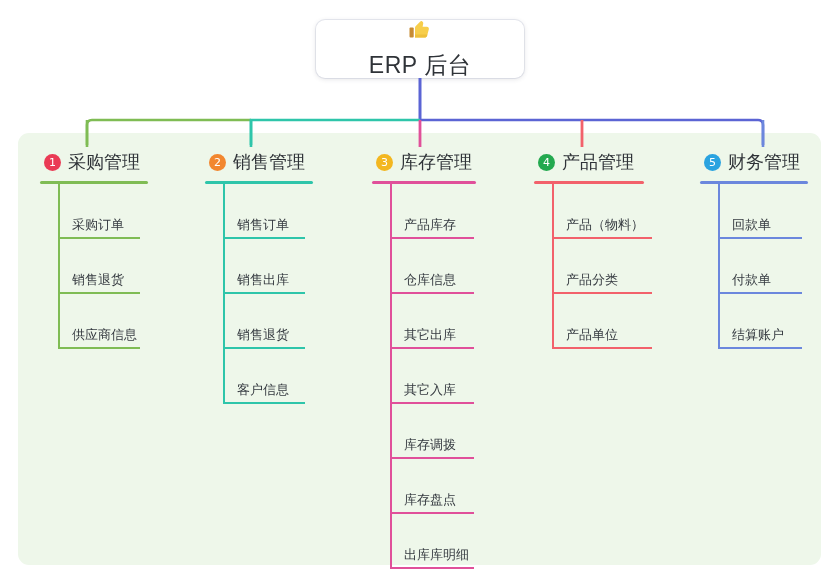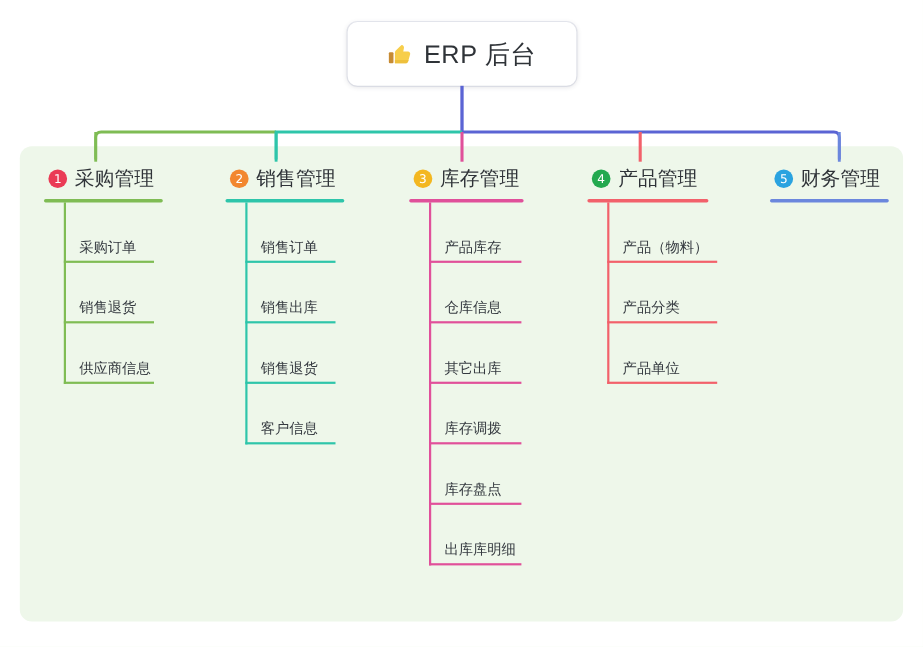--- a/index.html
+++ b/index.html
@@ -13,21 +13,21 @@
   #stage{position:relative;width:839px;height:588px;}
 
   
   .root-card{
     position:absolute;left:316px;top:20px;width:208px;height:58px;
     background:#ffffff;border-radius:9px;
     box-shadow:0 1px 5px rgba(60,64,80,.16), 0 0 0 1px rgba(225,228,236,.65);
     display:flex;align-items:center;justify-content:center;
     box-sizing:border-box;
   }
-  .root-inner{display:flex;align-items:center;gap:9px;}
+  .root-inner{display:flex;align-items:center;gap:9px;flex-direction:column;}
   .thumb-icon{display:block;width:24px;height:24px;}
   .root-title{
     font-size:23px;color:#2f3338;letter-spacing:.5px;white-space:nowrap;
     font-weight:400;
   }
 
   
   #connectors{position:absolute;left:0;top:0;width:839px;height:588px;pointer-events:none;}
 
   
@@ -158,20 +158,24 @@
           </div>
           <div class="item">
             <span class="lbl">仓库信息</span>
             <div class="uline" style="background: rgb(224, 80, 154); width: 84px;"></div>
           </div>
           <div class="item">
             <span class="lbl">其它出库</span>
             <div class="uline" style="background: rgb(224, 80, 154); width: 84px;"></div>
           </div>
           <div class="item">
+            <span class="lbl">其它入库</span>
+            <div class="uline" style="background: rgb(224, 80, 154); width: 84px;"></div>
+          </div>
+          <div class="item">
             <span class="lbl">库存调拨</span>
             <div class="uline" style="background: rgb(224, 80, 154); width: 84px;"></div>
           </div>
           <div class="item">
             <span class="lbl">库存盘点</span>
             <div class="uline" style="background: rgb(224, 80, 154); width: 84px;"></div>
           </div>
           <div class="item">
             <span class="lbl">出库库明细</span>
             <div class="uline" style="background: rgb(224, 80, 154); width: 84px;"></div>
@@ -198,16 +202,30 @@
             <div class="uline" style="background: rgb(242, 97, 107); width: 100px;"></div>
           </div>
         </div>
       </div>
       <div class="col" style="left: 700px; top: 147px; --acc: #6b87dd;">
         <div class="col-head">
           <span class="badge" style="background: rgb(42, 163, 224);">5</span>
           <span class="col-title">财务管理</span>
         </div>
         <div class="col-rule" style="background: rgb(107, 135, 221); width: 108px;"></div>
+        <div class="items">
+          <div class="item">
+            <span class="lbl">回款单</span>
+            <div class="uline" style="background: rgb(107, 135, 221); width: 84px;"></div>
+          </div>
+          <div class="item">
+            <span class="lbl">付款单</span>
+            <div class="uline" style="background: rgb(107, 135, 221); width: 84px;"></div>
+          </div>
+          <div class="item">
+            <span class="lbl">结算账户</span>
+            <div class="uline" style="background: rgb(107, 135, 221); width: 84px;"></div>
+          </div>
+        </div>
       </div>
     </div>
 
 </div>
 
 </body></html>

